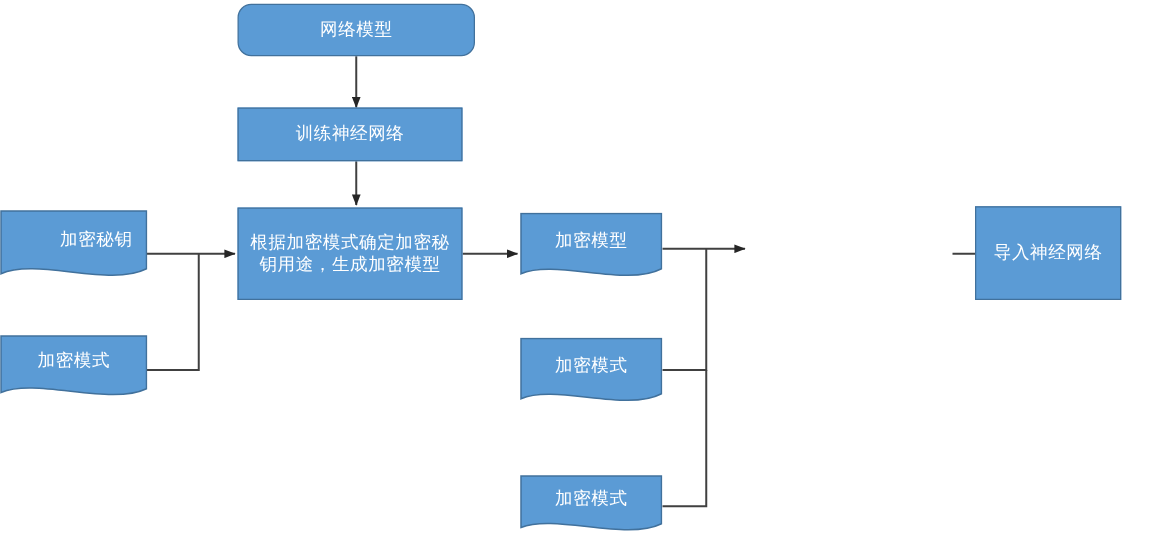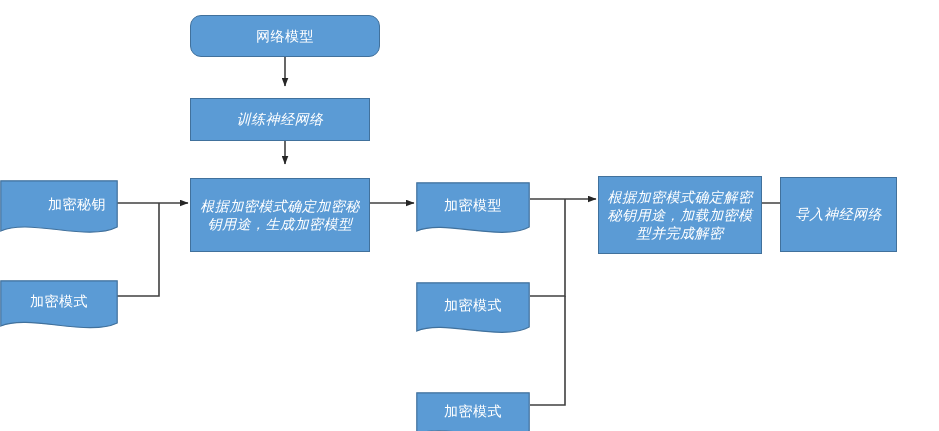--- a/index.html
+++ b/index.html
@@ -32,27 +32,25 @@
     display: flex;
     align-items: center;
     justify-content: center;
     text-align: center;
     color: #ffffff;
     font-size: 14px;
     line-height: 1.30;
     letter-spacing: 0.5px;
     z-index: 3;
     user-select: none;
-    margin-top: 12px;
   }
   
   .node.rect {
     background: #5B9BD5;
     border: 1px solid #41719C;
-    font-style: italic;
   }
   
   .node.round {
     background: #5B9BD5;
     border: 1px solid #41719C;
     border-radius: 11px;
   }
   
   .node.doc {
     background: transparent;
@@ -151,21 +149,18 @@
     <span class="label">加密模式</span>
   </div>
 
   <div class="node doc" style="left:416px; top:380px; width:114px; height:50px;">
     <svg class="docshape" viewBox="0 0 114 50" preserveAspectRatio="none" xmlns="http://www.w3.org/2000/svg">
       <path d="M0.8,0.8 H113.2 V39 C85,53 28,31 0.8,42 Z" fill="#5B9BD5" stroke="#41719C" stroke-width="1.2"></path>
     </svg>
     <span class="label">加密模式</span>
   </div>
 
-  <div class="node rect" style="left:598px; top:164px; width:164px; height:78px;">
-    <span class="label">根据加密模式确定解密秘钥用途，加载加密模型并完成解密</span>
-  </div>
 
   <div class="node rect" style="left:780px; top:165px; width:117px; height:75px;">
     <span class="label">导入神经网络</span>
   </div>
 
 </div>
 
 </body></html>

